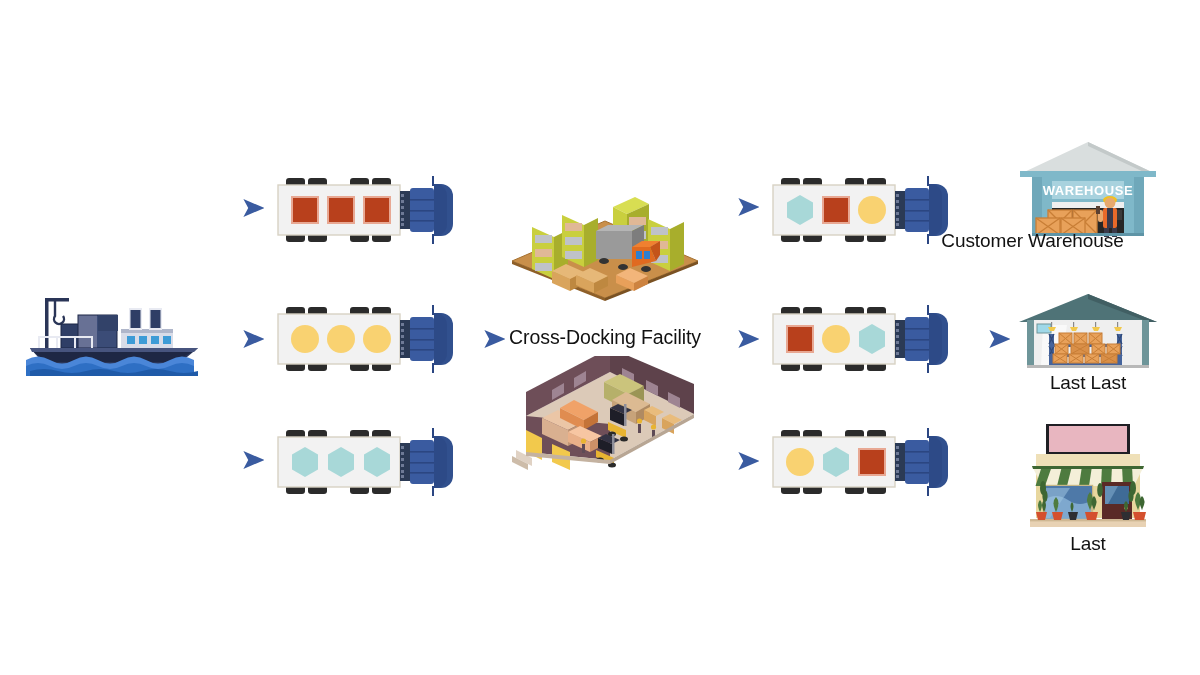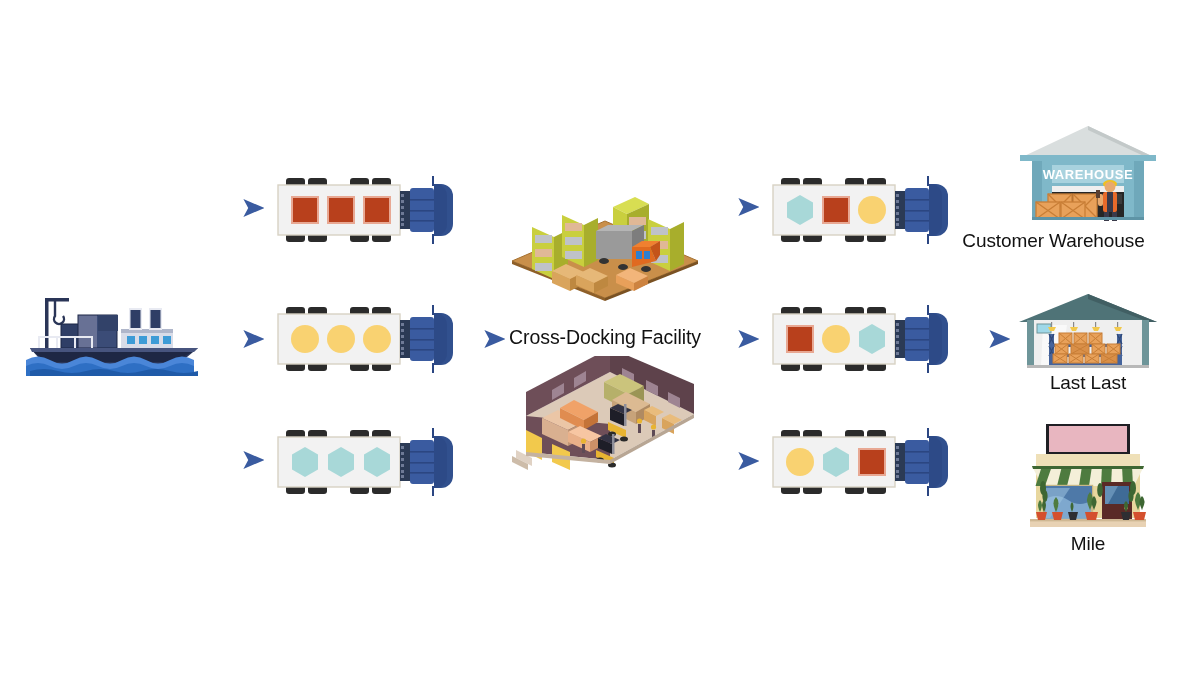--- a/index.html
+++ b/index.html
@@ -518,21 +518,21 @@
         <rect x="142" y="38" width="24" height="1.6" fill="#2B4682"></rect>
         <rect x="142" y="48" width="24" height="1.6" fill="#2B4682"></rect>
         <path d="M166,12 h7 a12,12 0 0,1 12,12 v28 a12,12 0 0,1 -12,12 h-7 Z" fill="#31508E"></path>
         <path d="M166,12 h4 a12,12 0 0,1 9,12 v28 a12,12 0 0,1 -9,12 h-4 Z" fill="#2B4682" opacity="0.6"></path>
         <rect x="164" y="4" width="2" height="10" fill="#2B4682"></rect>
         <rect x="164" y="62" width="2" height="10" fill="#2B4682"></rect>
       </g>
     </svg>
   </div>
 
-  <div class="illus" style="left:1018px; top:124px; width:140px; height:100px;">
+  <div class="illus" style="left:1018px; top:140px; width:140px; height:100px;">
     <svg width="140" height="100" viewBox="0 0 140 100">
 
       <polygon points="70,2 138,34 2,34" fill="#D9DEDE"></polygon>
       <polygon points="70,2 138,34 130,34 70,6" fill="#C3C9C9"></polygon>
       <rect x="2" y="31" width="136" height="6" fill="#7FB8C9"></rect>
 
       <rect x="14" y="37" width="112" height="58" fill="#7FB8C9"></rect>
       <rect x="14" y="37" width="10" height="58" fill="#6FA8BA"></rect>
       <rect x="116" y="37" width="10" height="58" fill="#6FA8BA"></rect>
 
@@ -562,21 +562,21 @@
         <rect x="89" y="68" width="6" height="20" fill="#3A3A4A"></rect>
         <rect x="86" y="88" width="5" height="9" fill="#3A3A4A"></rect>
         <rect x="94" y="88" width="5" height="9" fill="#3A3A4A"></rect>
         <rect x="80" y="70" width="5" height="12" rx="2" fill="#E8A96E"></rect>
         <rect x="78" y="66" width="4" height="8" fill="#5A4032"></rect>
       </g>
 
       <rect x="14" y="93" width="112" height="3" fill="#5E94A6"></rect>
     </svg>
   </div>
-  <div class="label" style="left:951px; top:230px; width:205px;">Customer Warehouse</div>
+  <div class="label" style="left:930px; top:230px; width:205px;">Customer Warehouse</div>
 
   <div class="illus" style="left:1015px; top:292px; width:146px; height:78px;">
     <svg width="146" height="78" viewBox="0 0 146 78">
 
       <polygon points="73,2 142,30 4,30" fill="#4F7377"></polygon>
       <polygon points="73,2 142,30 134,30 73,7" fill="#415F63"></polygon>
 
       <rect x="12" y="28" width="122" height="46" fill="#EFEFEF"></rect>
 
       <rect x="12" y="28" width="7" height="46" fill="#6E9599"></rect>
@@ -694,15 +694,15 @@
         <path d="M74,86 q5,-10 0,-14 q-5,4 0,14" fill="#3E6733"></path>
         <polygon points="65,88 78,88 76,96 67,96" fill="#D4502E"></polygon>
         <path d="M118,86 q-6,-12 0,-18 q6,6 0,18" fill="#4E7B3F"></path>
         <path d="M122,86 q5,-10 0,-14 q-5,4 0,14" fill="#3E6733"></path>
         <polygon points="113,88 126,88 124,96 115,96" fill="#D4502E"></polygon>
         <path d="M106,88 q-4,-8 0,-11 q4,3 0,11" fill="#3E6733"></path>
         <polygon points="101,88 111,88 109,96 103,96" fill="#2E2E32"></polygon>
       </g>
     </svg>
   </div>
-  <div class="label" style="left:1018px; top:533px; width:140px;">Mile</div>
+  <div class="label" style="left:1018px; top:533px; width:140px;">Last</div>
 
 </div>
 
 </body></html>

